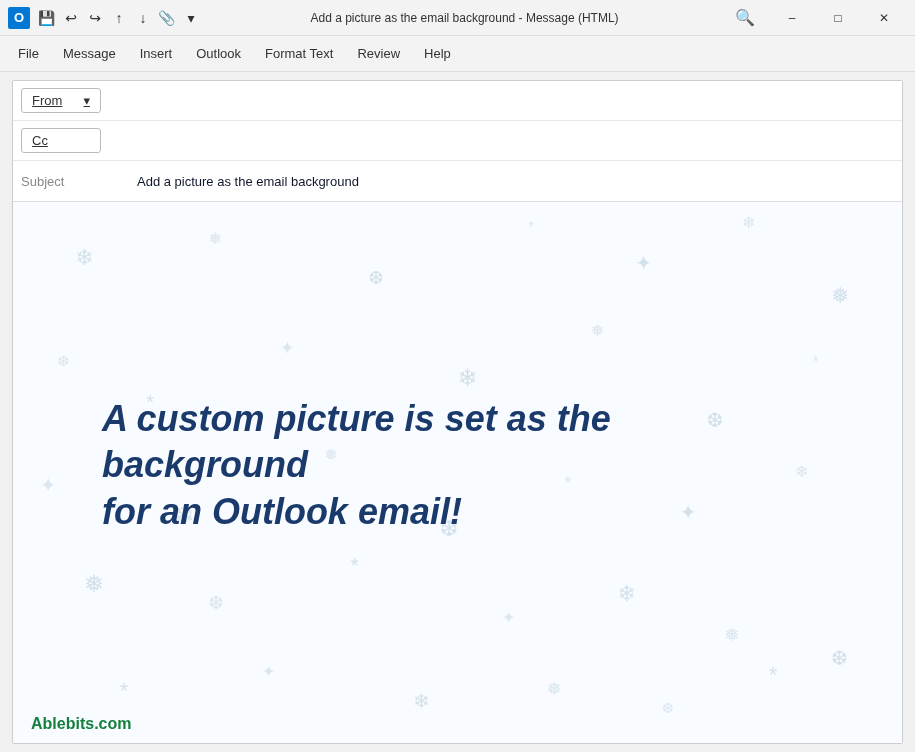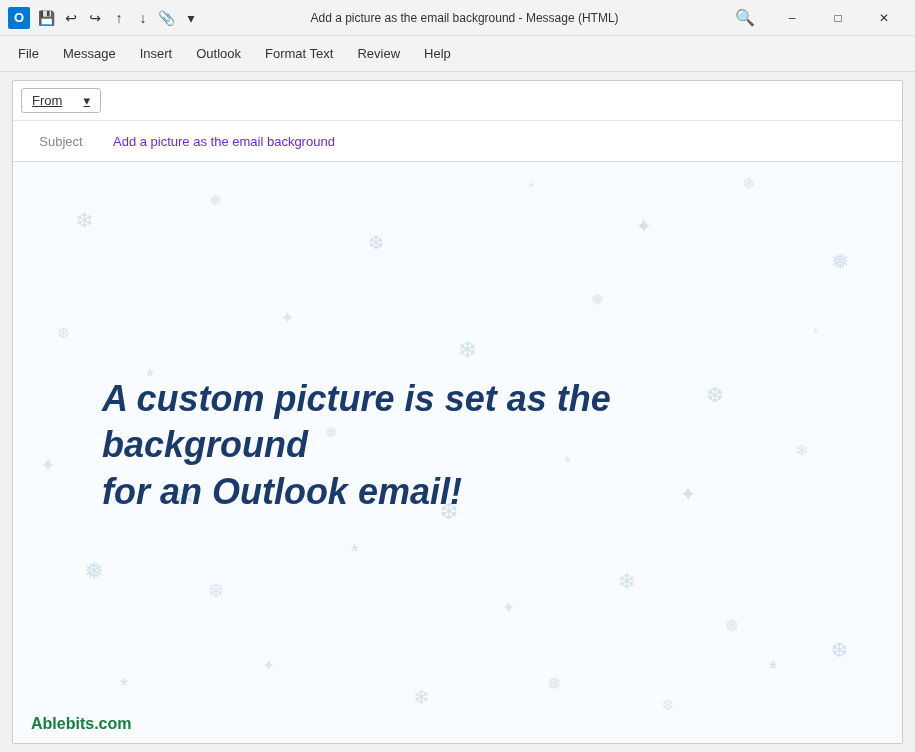--- a/index.html
+++ b/index.html
@@ -96,25 +96,26 @@
       border: none;
       outline: none;
       font-size: 13px;
       padding: 8px 4px;
       background: transparent;
     }
     .subject-label {
       min-width: 80px;
       margin: 4px 8px;
       font-size: 13px; color: #888;
-      text-align: center;
+      text-align: left;
     }
     .subject-value {
-      flex: 1; font-size: 13px; color: #6d28d9;
+      flex: 1; font-size: 13px; color: #0f172a;
       padding: 8px 4px;
+      margin-left: 24px;
     }
 
     
     .email-body {
       flex: 1;
       position: relative;
       overflow: hidden;
       background: #f8fbff;
     }
 
@@ -221,20 +222,26 @@
 
     <div class="field-row">
       <button class="field-btn">
         <span>From</span>
         <span>▾</span>
       </button>
       <input class="field-input" type="text" value="" style="">
     </div>
 
 
+    <div class="field-row">
+      <button class="field-btn">
+        <span>Cc</span>
+      </button>
+      <input class="field-input" type="text" value="" style="">
+    </div>
 
     <div class="field-row">
       <div class="subject-label">Subject</div>
       <div class="subject-value">Add a picture as the email background</div>
     </div>
 
   </div>
 
   <div class="email-body">
 

